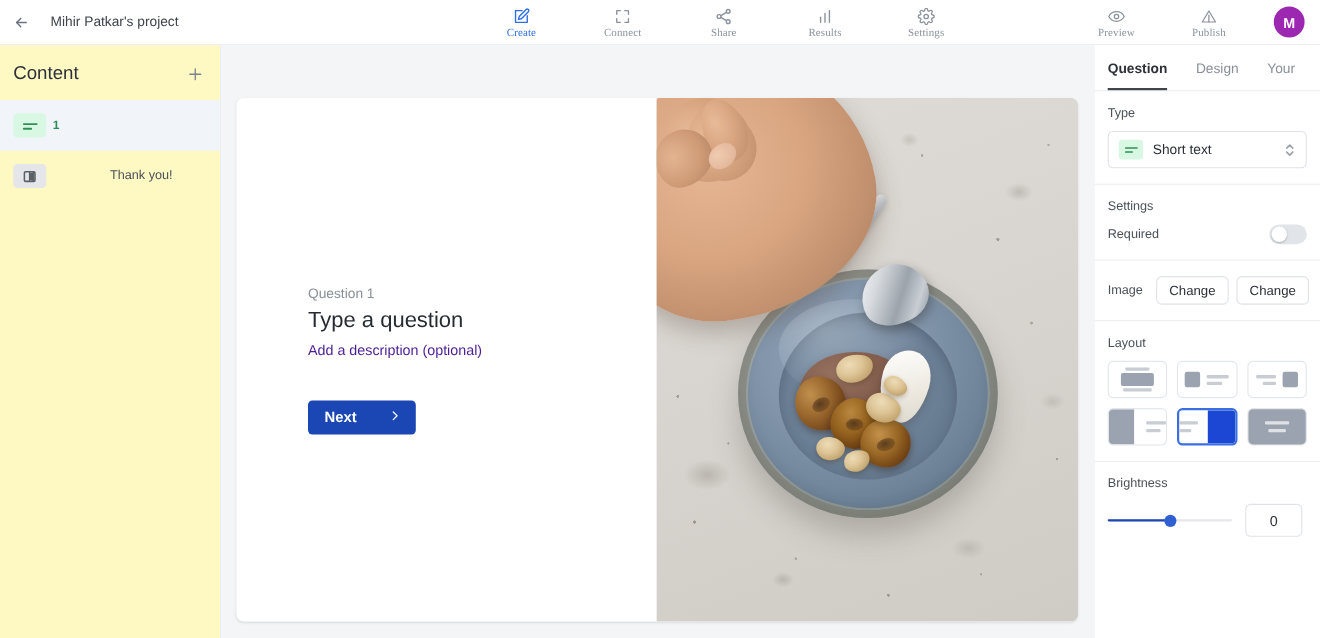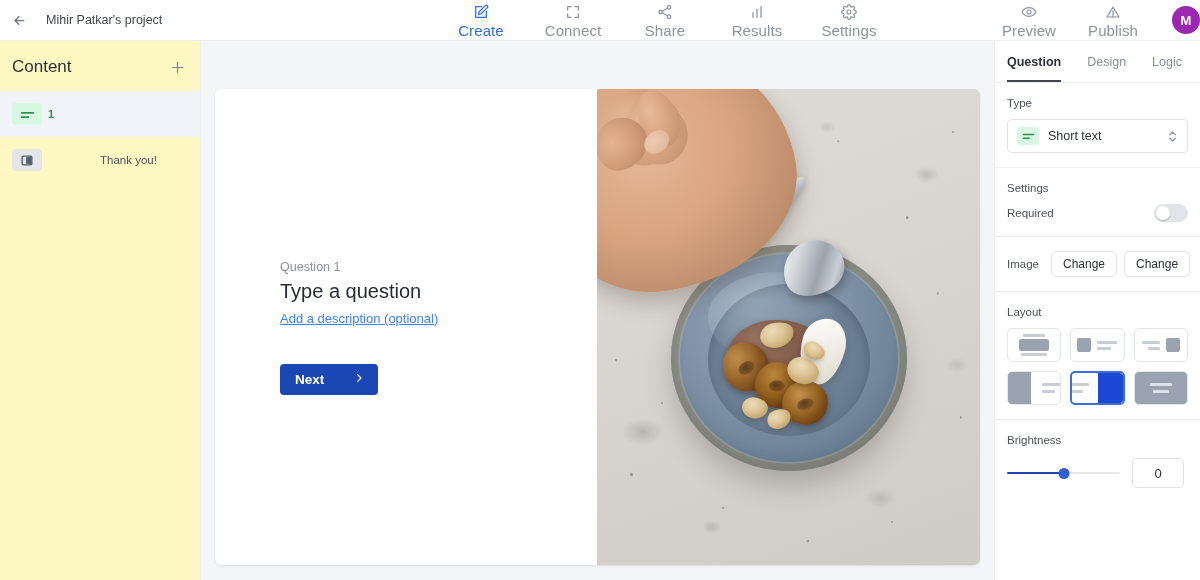--- a/index.html
+++ b/index.html
@@ -21,25 +21,25 @@
   .hdr-left { display: flex; align-items: center; gap: 19px; padding-left: 12px; width: 330px; }
   .back-arrow { color: #6b7280; display: flex; align-items: center; cursor: pointer; }
   .project-title { font-size: 12.5px; color: #3f444d; white-space: nowrap; }
 
   .hdr-center { flex: 1; display: flex; justify-content: center; align-items: flex-start; gap: 34px; }
   .navitem {
     display: flex; flex-direction: column; align-items: center; gap: 2px;
     cursor: pointer; width: 58px; padding-top: 2px;
   }
   .navitem .ico { height: 17px; display: flex; align-items: center; justify-content: center; color: #8c939e; }
-  .navitem .lbl { font-size: 15px; color: #8c939e; letter-spacing: .1px; }
+  .navitem .lbl { font-size: 10px; color: #8c939e; letter-spacing: .1px; font-family: Liberation Serif, serif; }
   .navitem.active .ico { color: #2f6fe4; }
   .navitem.active .lbl { color: #2f6fe4; }
 
-  .hdr-right { display: flex; align-items: center; gap: 26px; }
+  .hdr-right { display: flex; align-items: center; gap: 26px; padding-right: 14px; }
   .avatar {
     width: 28px; height: 28px; border-radius: 50%;
     background: #9c27b0; color: #fff; font-size: 13px; font-weight: 600;
     display: flex; align-items: center; justify-content: center; cursor: pointer;
     margin-left: 4px;
   }
 
   
   .sidebar {
     position: absolute; top: 41px; left: 0; width: 201px; height: 539px;
@@ -76,21 +76,21 @@
     box-shadow: 0 1px 3px rgba(16,24,40,.07), 0 1px 2px rgba(16,24,40,.04);
     display: flex;
   }
   .card-left {
     width: 382px; height: 100%; background: #fff;
     display: flex; flex-direction: column; justify-content: center;
     padding: 0 64px 0 65px;
   }
   .q-index { font-size: 12.5px; color: #8a9099; margin-bottom: 6px; }
   .q-title { font-size: 20px; color: #272b33; margin-bottom: 8px; font-weight: 400; }
-  .q-desc { font-size: 13px; color: #3b82f6; text-decoration: underline; }
+  .q-desc { font-size: 13px; color: #4c1d95; }
   .answer-wrap { margin-top: 36px; width: 253px; }
   .answer-input {
     width: 100%; border: none; outline: none; background: transparent;
     font-family: "Liberation Sans", sans-serif;
     font-size: 16.5px; color: #b9c3d4; padding-bottom: 11px;
     border-bottom: 1.5px solid #8a9099;
   }
   .answer-input::placeholder { color: #b9c3d4; }
   .next-btn {
     margin-top: 38px; width: 98px; height: 31px;
@@ -537,21 +537,21 @@
       </div>
 
     </div>
   </div>
 
   <div class="rpanel">
 
     <div class="rtabs">
       <div class="rtab active">Question</div>
       <div class="rtab">Design</div>
-      <div class="rtab">Logic</div>
+      <div class="rtab">Your</div>
     </div>
     <div class="rdiv"></div>
 
     <div class="rsect">
       <div class="rlabel hdr">Type</div>
       <div class="select">
         <span class="sel-ico">
           <svg width="13" height="10" viewBox="0 0 18 12" fill="none" stroke="#2f8f55" stroke-width="2.1" stroke-linecap="round">
               <line x1="2" y1="4" x2="16" y2="4"></line>
               <line x1="2" y1="9" x2="10" y2="9"></line>

